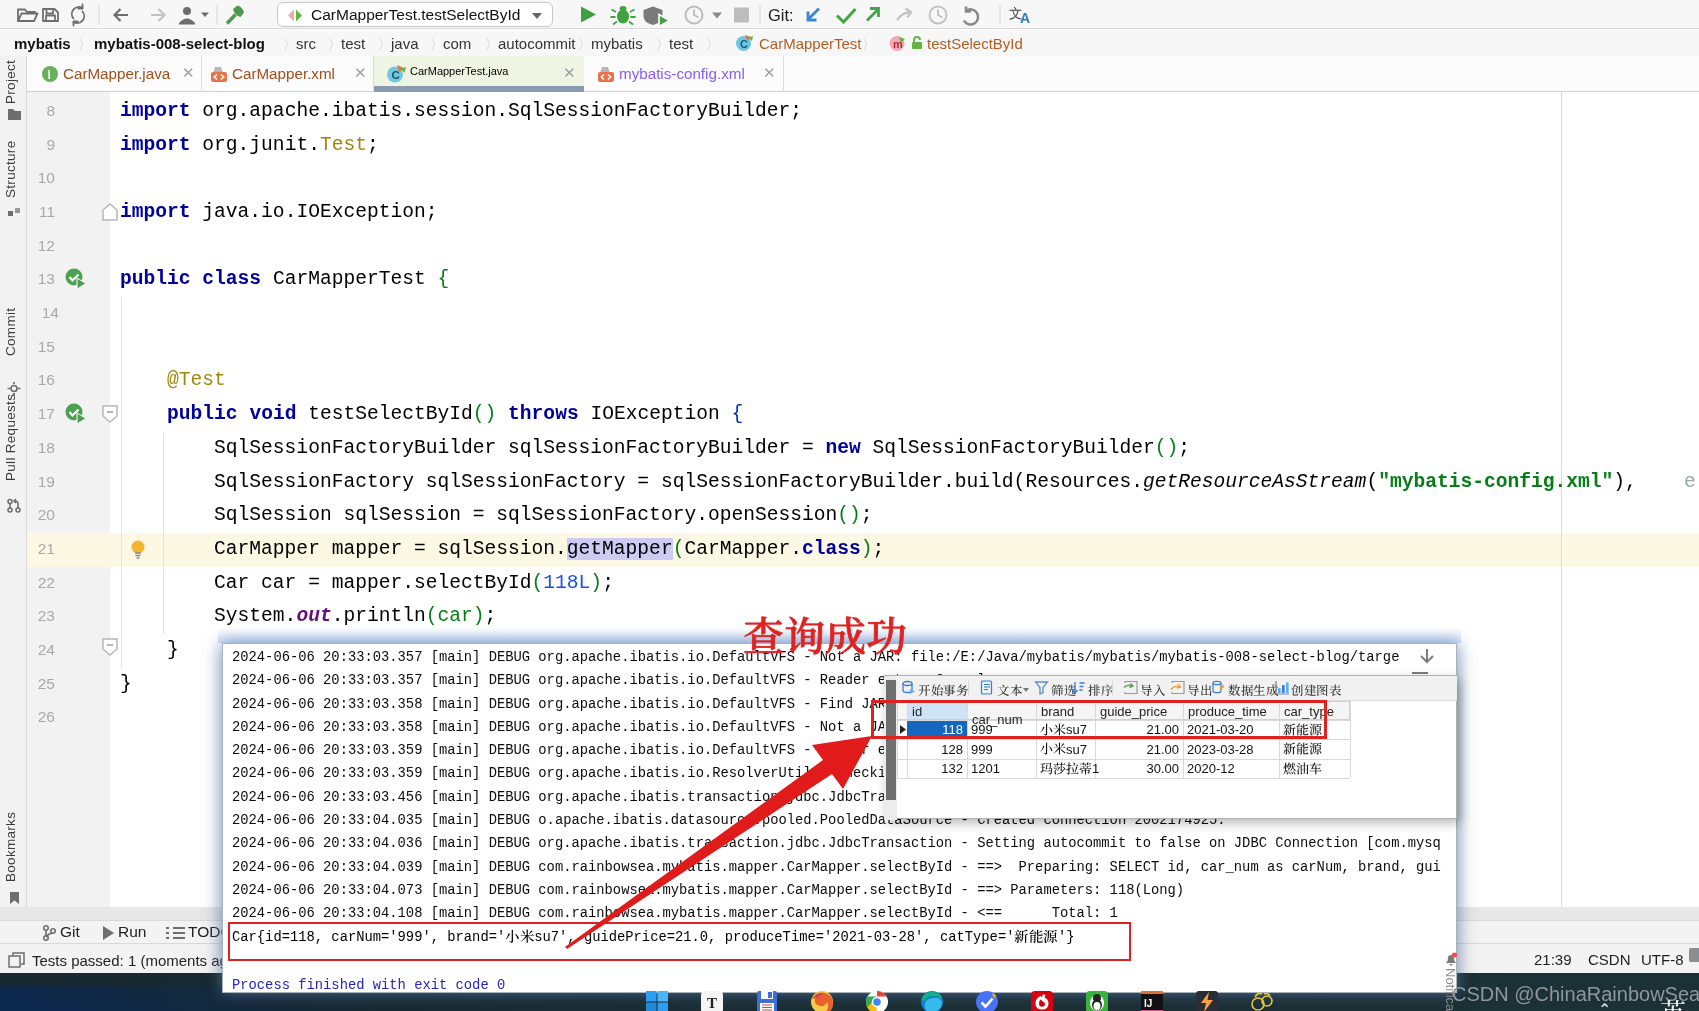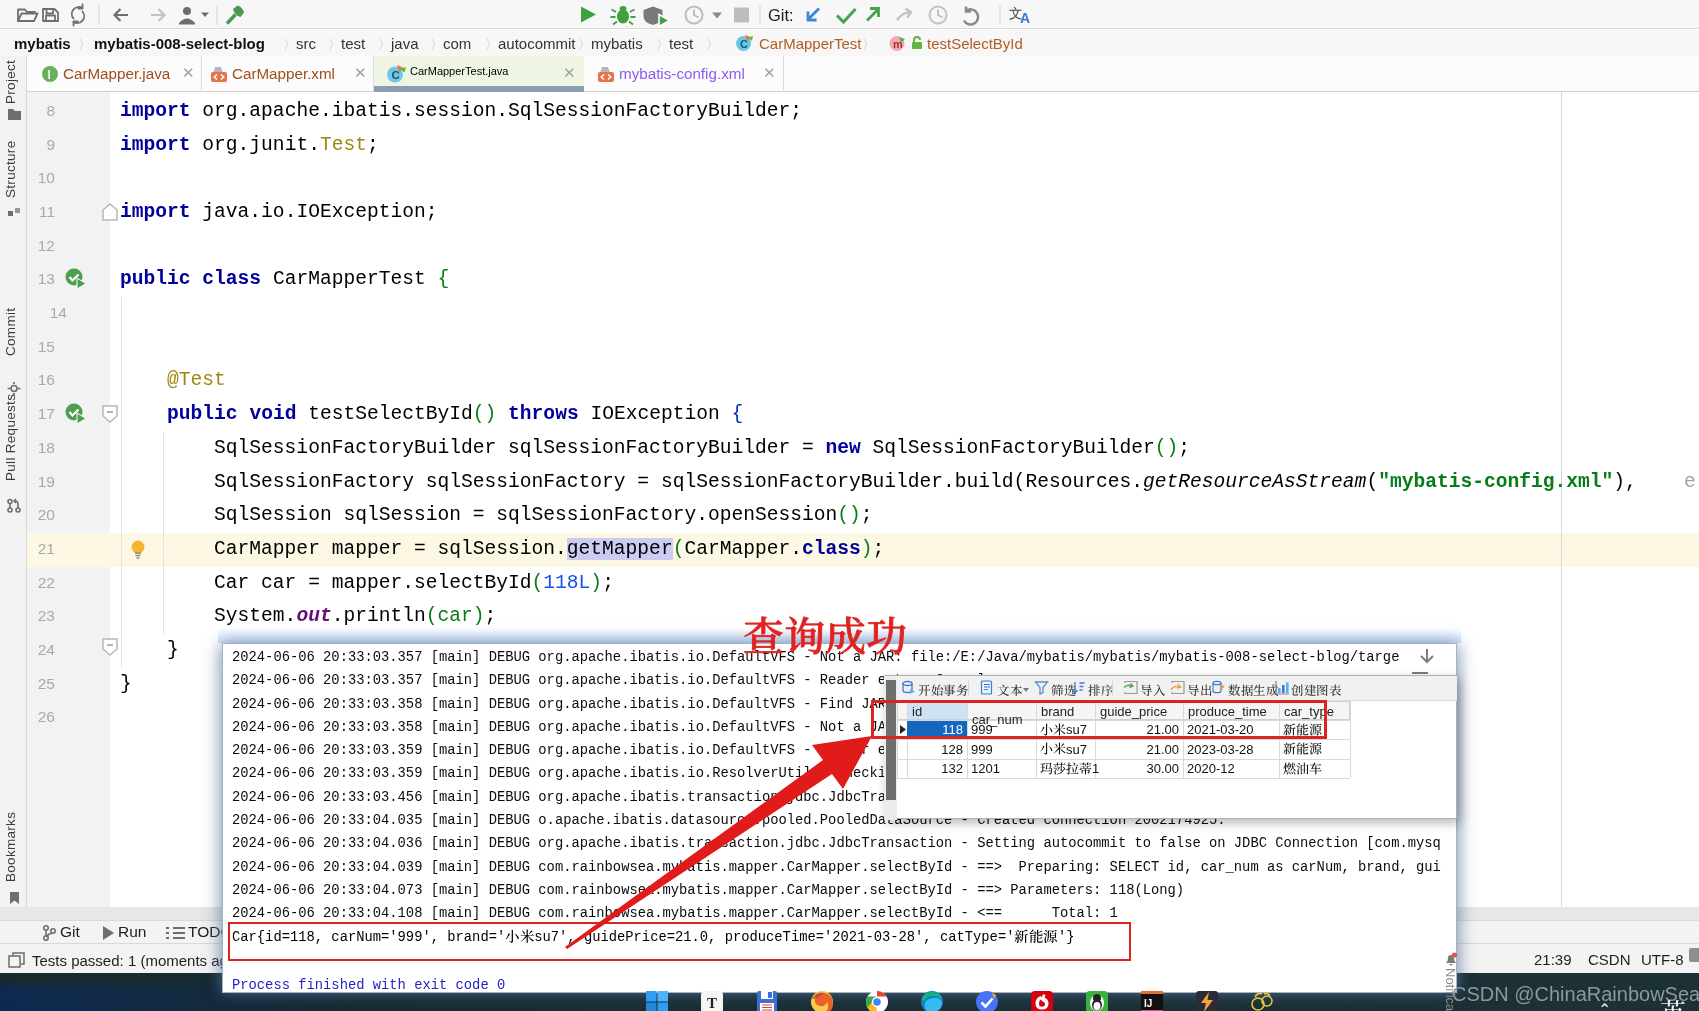--- a/index.html
+++ b/index.html
@@ -87,20 +87,30 @@
         <path d="M165 20 q8 -9 16 0 v1.5 h-16 z"></path>
         <path d="M187 9.5 l4 4.5 4 -4.5 z"></path>
       </g>
     <path d="M203 2 v20" stroke="#d4d4d4" stroke-width="1"></path>
     <g>
         <path d="M213 20.5 l8.5 -9" stroke="#4d9950" stroke-width="3.4"></path>
         <path d="M219 6 l4.5 -3.5 q5 1.5 6.5 7 l-3.5 4.5 q-6 -1.5 -7.5 -8z" fill="#4d9950"></path>
       </g>
   </svg>
 
+  <div class="abs" style="left:277px;top:2px;width:276px;height:25px;background:#fff;border:1px solid #c6c6c6;border-radius:6px">
+    <svg class="abs" style="left:9px;top:5px" width="16" height="15" viewBox="0 0 16 15">
+        <path d="M1 7.5 L7 1.5 V13.5 Z" fill="#f0a9a0"></path>
+        <path d="M15 7.5 L9 1.5 V13.5 Z" fill="#62b543"></path>
+      </svg>
+    <span class="abs" style="left:33px;top:3px;font-size:15.5px;color:#111">CarMapperTest.testSelectById</span>
+    <svg class="abs" style="left:253px;top:9px" width="12" height="8">
+        <path d="M1 1 L6 7 L11 1 Z" fill="#666"></path>
+      </svg>
+  </div>
   <svg class="abs" style="left:576px;top:3px" width="560" height="24" viewBox="0 0 560 24">
     <path d="M5 3.5 L20 11.5 L5 19.5 Z" fill="#3fa13f"></path>
     <g fill="#3fa13f">
         <ellipse cx="47" cy="13.5" rx="6" ry="7"></ellipse>
         <ellipse cx="47" cy="5.5" rx="3.5" ry="2.5"></ellipse>
       </g>
     <g stroke="#3fa13f" stroke-width="1.8" fill="none">
         <path d="M40 9 l-4.5 -2.5 M54 9 l4.5 -2.5 M39.5 14 h-5 M54.5 14 h5 M41 18.5 l-4 3 M53 18.5 l4 3"></path>
       </g>
     <g>
@@ -280,21 +290,21 @@
 <pre class="abs" style="left:120px;top:566.5px;height:33.68px;line-height:33.68px;font-size:19.6px;color:#000;z-index:3">        Car car = mapper.selectById<span class="par">(</span><span class="num">118L</span><span class="par">)</span>;</pre>
 <pre class="abs" style="left:120px;top:600.2px;height:33.68px;line-height:33.68px;font-size:19.6px;color:#000;z-index:3">        System.<span class="fld">out</span>.println<span class="par">(</span><span class="par">car</span><span class="par">)</span>;</pre>
 <pre class="abs" style="left:120px;top:633.9px;height:33.68px;line-height:33.68px;font-size:19.6px;color:#000;z-index:3">    }</pre>
 <pre class="abs" style="left:120px;top:667.6px;height:33.68px;line-height:33.68px;font-size:19.6px;color:#000;z-index:3">}</pre>
 <div class="lnum" style="left:0px;top:102.0px;width:55px;z-index:4">8</div>
 <div class="lnum" style="left:0px;top:135.7px;width:55px;z-index:4">9</div>
 <div class="lnum" style="left:0px;top:169.4px;width:55px;z-index:4">10</div>
 <div class="lnum" style="left:0px;top:203.0px;width:55px;z-index:4">11</div>
 <div class="lnum" style="left:0px;top:236.7px;width:55px;z-index:4">12</div>
 <div class="lnum" style="left:0px;top:270.4px;width:55px;z-index:4">13</div>
-<div class="lnum" style="left:12px;top:304.1px;width:55px;z-index:4">14</div>
+<div class="lnum" style="left:4px;top:304.1px;width:55px;z-index:4">14</div>
 <div class="lnum" style="left:0px;top:337.8px;width:55px;z-index:4">15</div>
 <div class="lnum" style="left:0px;top:371.4px;width:55px;z-index:4">16</div>
 <div class="lnum" style="left:0px;top:405.1px;width:55px;z-index:4">17</div>
 <div class="lnum" style="left:0px;top:438.8px;width:55px;z-index:4">18</div>
 <div class="lnum" style="left:0px;top:472.5px;width:55px;z-index:4">19</div>
 <div class="lnum" style="left:0px;top:506.2px;width:55px;z-index:4">20</div>
 <div class="lnum" style="left:0px;top:539.8px;width:55px;z-index:4">21</div>
 <div class="lnum" style="left:0px;top:573.5px;width:55px;z-index:4">22</div>
 <div class="lnum" style="left:0px;top:607.2px;width:55px;z-index:4">23</div>
 <div class="lnum" style="left:0px;top:640.9px;width:55px;z-index:4">24</div>

